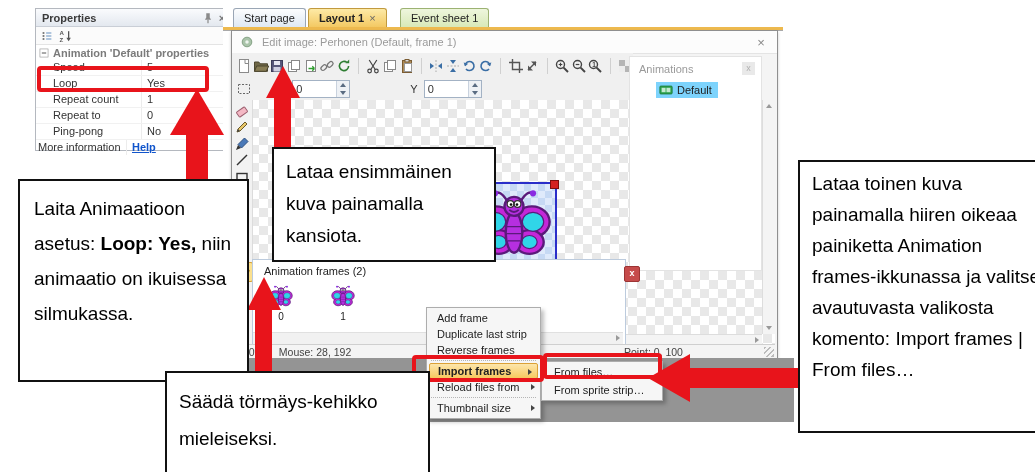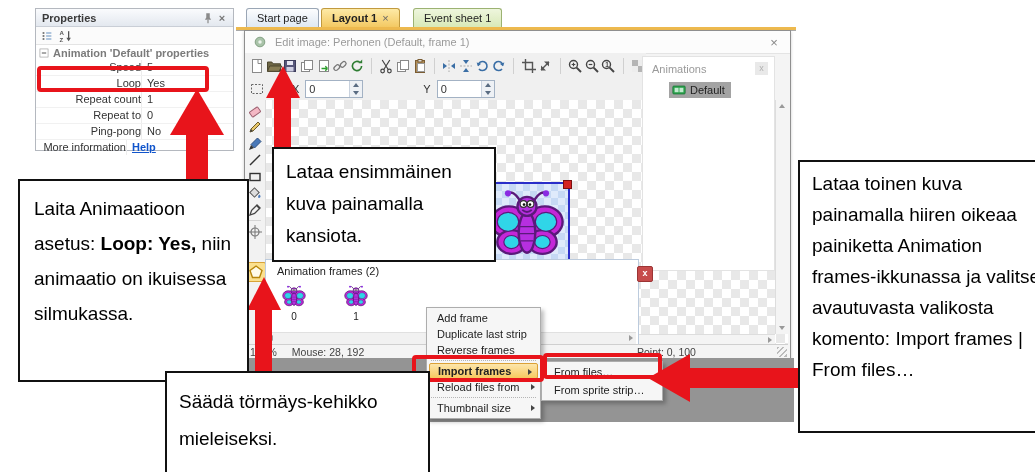--- a/index.html
+++ b/index.html
@@ -9,28 +9,28 @@
   .abs{ position:absolute; }
 
   
   #props{ left:35px; top:8px; width:197px; height:141px; background:#fff; border:1px solid #b4b8bf; font-size:11px; color:#333; }
   #props .ptitle{ height:17px; display:flex; align-items:center; padding:0 4px 0 6px; background:linear-gradient(#fafbfd,#e3e8ef); border-bottom:1px solid #c9ced6; font-weight:bold; color:#3a3a3a;}
   #props .ptitle .sp{ flex:1; }
   .picon{ width:14px; height:14px; display:inline-flex; align-items:center; justify-content:center; color:#777; font-size:11px; }
   #ptoolbar{ height:17px; display:flex; align-items:center; gap:5px; padding-left:4px; border-bottom:1px solid #e4e4e4; background:#fbfbfb;}
   .pgroup{ height:15px; display:flex; align-items:center; gap:4px; padding-left:3px; color:#7b7b7b; font-weight:bold; background:#fff; }
   .prow{ display:flex; height:15px; line-height:15px; border-bottom:1px solid #f1f1f1; }
-  .pname{ width:88px; padding-left:17px; white-space:nowrap; overflow:hidden;text-align:right;}
+  .pname{ width:88px; padding-left:17px; white-space:nowrap; overflow:hidden;}
   .pval{ flex:1; padding-left:5px; border-left:1px solid #ececec; }
   .pfooter{ display:flex; height:15px; line-height:15px; }
   .pfooter .pname{ padding-left:2px; }
   a.help{ color:#1155cc; text-decoration:underline;font-weight:bold; }
 
   
-  #mainwin{ left:236px; top:0; width:560px; height:422px; background:#fff; }
+  #mainwin{ left:223px; top:0; width:560px; height:422px; background:#fff; }
   .tab{ position:absolute; top:8px; height:19px; line-height:19px; font-size:11px; padding:0 10px; border:1px solid #9aa6b5; border-bottom:none; border-radius:3px 3px 0 0; color:#222; display:flex; align-items:center; gap:5px;}
   #tab-start{ left:10px; background:linear-gradient(#fcfdfe,#dde7f2); }
   #tab-layout{ left:85px; background:linear-gradient(#fdeaa6,#f3c75f); border-color:#c19a3e; font-weight:bold; }
   #tab-event{ left:177px; background:linear-gradient(#eef6dd,#d7e8b6); border-color:#9cb272; }
   .tabclose{ color:#666; font-size:11px; font-weight:normal; }
   #tabline{ left:0; top:27px; width:560px; height:3px; background:#edb94e; border-bottom:1px solid #a9a9a9; }
 
   
   #dlg{ left:8px; top:30px; width:545px; height:328px; background:#f4f4f4; border:1px solid #8f8f8f; box-shadow:0 2px 3px rgba(0,0,0,.2); }
   #dlgtitle{ height:22px; background:#fcfcfc; border-bottom:1px solid #e4e4e4; display:flex; align-items:center; gap:8px; padding:0 8px; font-size:11px; color:#9a9a9a; }
@@ -57,21 +57,21 @@
 
   
   #selbox{ position:absolute; left:241px; top:82px; width:80px; height:80px; border:2px solid #2a2ec9; background-color:#dfeafb; background-image:linear-gradient(45deg,#c6d9f4 25%,transparent 25%,transparent 75%,#c6d9f4 75%),linear-gradient(45deg,#c6d9f4 25%,transparent 25%,transparent 75%,#c6d9f4 75%); background-size:14px 14px; background-position:0 0,7px 7px; }
   .handle{ position:absolute; width:7px; height:7px; background:#d42222; border:1px solid #7d0f0f; }
 
   
   #animpane{ position:absolute; left:397px; top:25px; width:131px; height:213px; background:#fff; border:1px solid #e3e3e3; font-size:11px; }
   #animpane .ahead{ display:flex; align-items:center; padding:5px 6px 0 9px; color:#9a9a9a; }
   #animpane .ahead .sp{ flex:1; }
   #animclose{ width:13px; height:13px; background:#e9e9e9; color:#b0b0b0; font-size:9px; line-height:13px; text-align:center; }
-  #animitem{ margin:7px 0 0 26px; display:inline-flex; align-items:center; gap:4px; background:#a3a3a3; padding:1px 6px 1px 3px; color:#222; }
+  #animitem{ margin:7px 0 0 26px; display:inline-flex; align-items:center; gap:4px; background:#7dd3fc; padding:1px 6px 1px 3px; color:#222; }
 
   
   #vsb{ position:absolute; left:530px; top:0; width:13px; height:234px; background:#f4f4f4; border-left:1px solid #ddd; }
   .sbarrow{ position:absolute; left:3px; }
   #hsb{ position:absolute; left:392px; top:234px; width:138px; height:10px; background:#f4f4f4; border-top:1px solid #ddd; }
   .tri-l{ width:0;height:0;border-top:3px solid transparent;border-bottom:3px solid transparent;border-right:4px solid #999; }
   .tri-r{ width:0;height:0;border-top:3px solid transparent;border-bottom:3px solid transparent;border-left:4px solid #999; }
 
   
   #framespane{ position:absolute; left:20px; top:228px; width:372px; height:85px; background:#fff; border:1px solid #bccbdd; font-size:11px; color:#222; }

